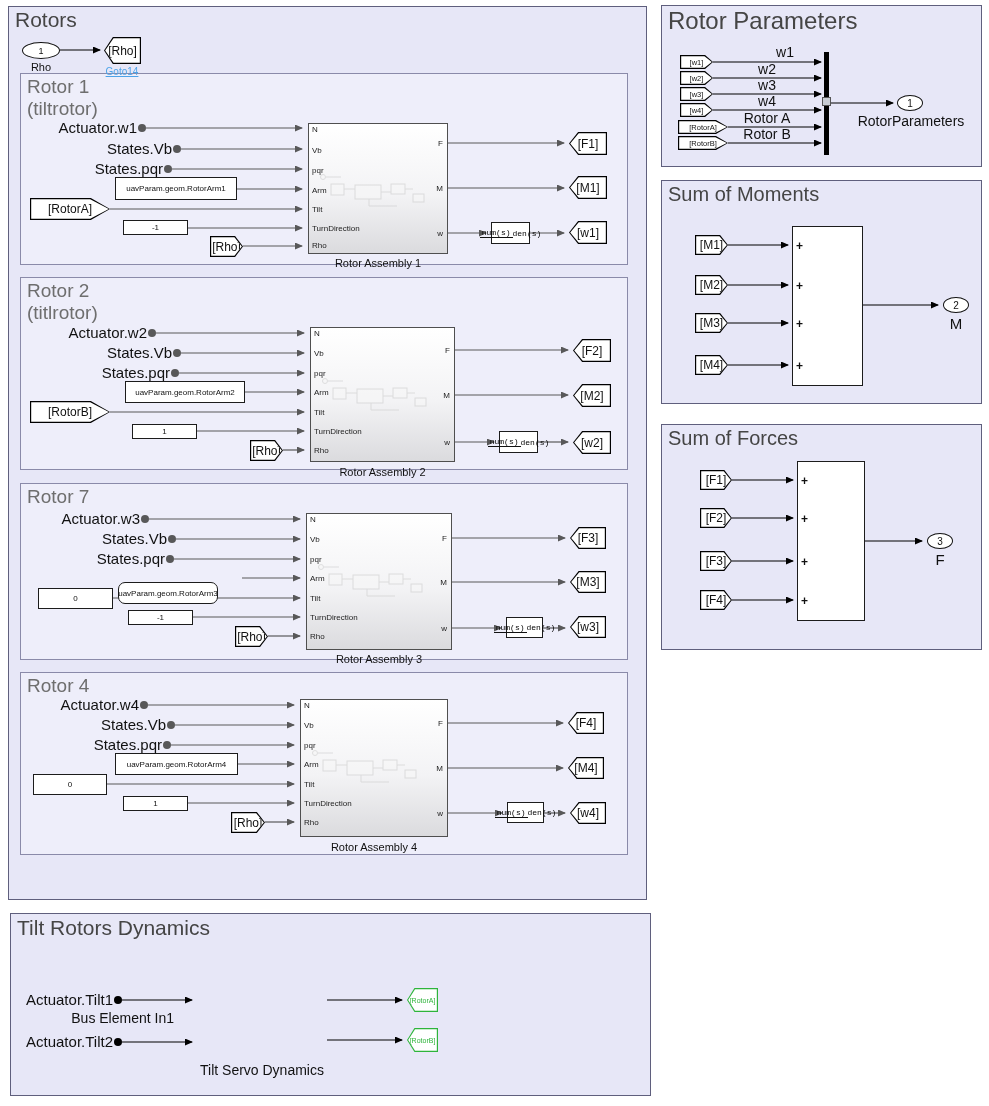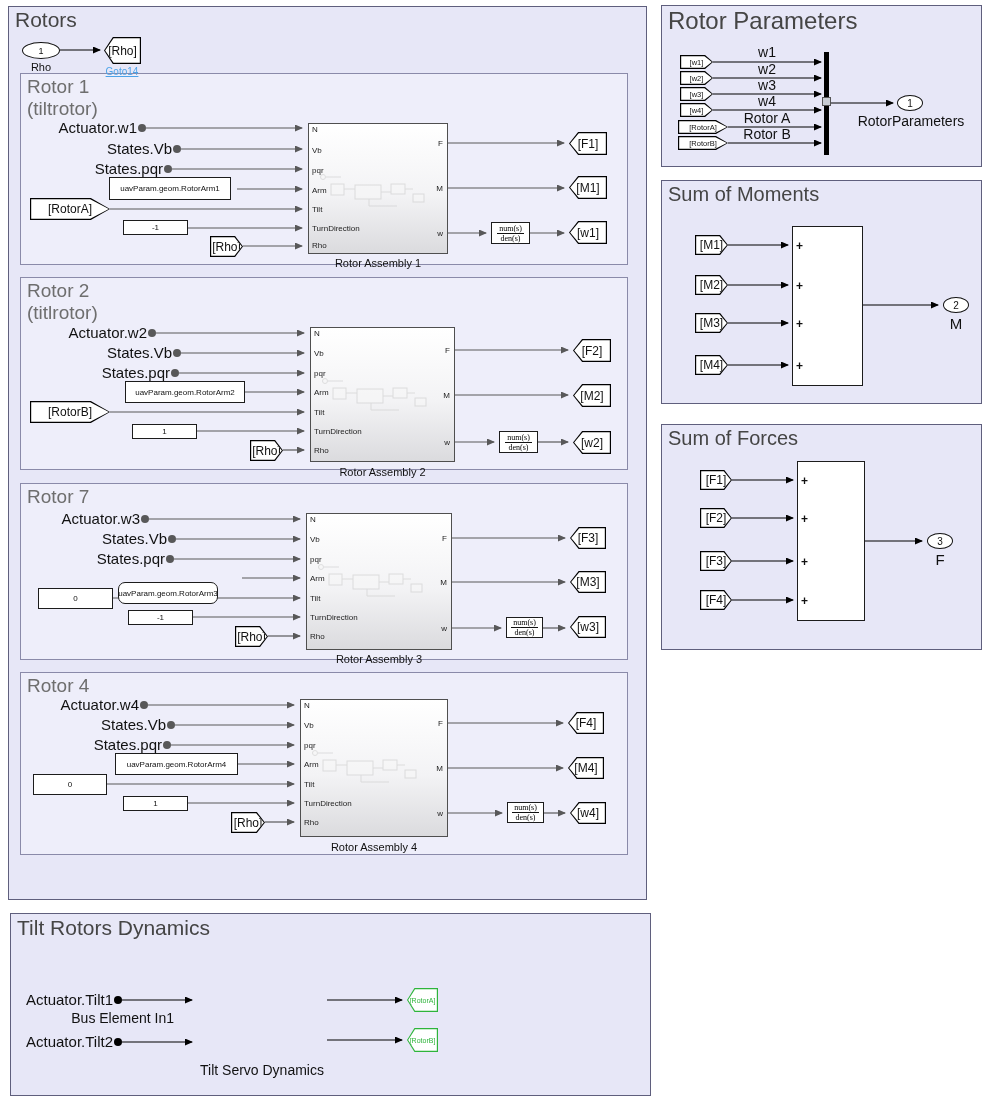--- a/index.html
+++ b/index.html
@@ -16,21 +16,21 @@
   .pin12{position:absolute;font-size:12px;color:#111;line-height:14px;white-space:nowrap;}
   .blklabel{position:absolute;font-size:11px;color:#111;text-align:center;white-space:nowrap;z-index:2;}
   .tag{position:absolute;z-index:2;}
   .tag .shape{position:absolute;inset:0;background:#000;}
   .tag .fill{position:absolute;inset:1.2px;background:#fff;display:flex;align-items:center;justify-content:center;font-size:12px;color:#111;white-space:nowrap;}
   .goto .shape,.goto .fill{clip-path:polygon(24% 0,100% 0,100% 100%,24% 100%,0 50%);}
   .from .shape,.from .fill{clip-path:polygon(0 0,76% 0,100% 50%,76% 100%,0 100%);}
   .tag.green .shape{background:#2eb43b;}
   .tag.green .fill{color:#2eb43b;font-size:7px;}
   .oval{position:absolute;background:#fff;border:1px solid #111;border-radius:50%;display:flex;align-items:center;justify-content:center;font-size:9px;color:#111;box-sizing:border-box;z-index:2;}
-  .tf{position:absolute;background:#fff;border:1px solid #1c1c1c;display:flex;flex-direction:column;align-items:center;justify-content:center;font-family:Liberation Serif, serif;font-size:8px;line-height:9px;box-sizing:border-box;z-index:2;}
+  .tf{position:absolute;background:#fff;border:1px solid #1c1c1c;display:flex;align-items:center;justify-content:center;font-family:Liberation Mono, monospace;font-size:8px;line-height:9px;box-sizing:border-box;z-index:2;}
   .tf .num{border-bottom:1px solid #111;padding:0 2px;}
   .sum{position:absolute;background:#fff;border:1px solid #1c1c1c;box-sizing:border-box;z-index:2;}
   .plus{position:absolute;left:3px;font-size:12px;font-weight:bold;color:#111;line-height:12px;}
   .outlabel{position:absolute;font-size:15px;color:#111;text-align:center;white-space:nowrap;z-index:2;}
   .lbl14{font-size:14px;}
   .gotoname{position:absolute;font-size:10px;color:#4da3e8;text-decoration:underline;text-align:center;white-space:nowrap;z-index:2;}
   .buslabel{position:absolute;font-size:14px;color:#111;text-align:center;white-space:nowrap;z-index:2;}
   .busbar{position:absolute;background:#000;z-index:2;}
   .bussq{position:absolute;background:#c8ccd4;border:1px solid #555;box-sizing:border-box;z-index:3;}
   .thumb{position:absolute;opacity:0.5;z-index:1;}
@@ -156,21 +156,21 @@
     <div class="fill">[Rho]</div>
   </div>
   <div class="gotoname" style="left:97px;top:66px;width:50px;">Goto14</div>
 
   <div class="subarea" style="left:20px;top:73px;width:608px;height:192px;"></div>
   <span class="stitle" style="left:27px;top:76px;">Rotor 1</span>
   <span class="stitle" style="left:27px;top:98px;">(tiltrotor)</span>
   <div class="siglabel" style="left:7px;top:119px;width:130px;">Actuator.w1</div>
   <div class="siglabel" style="left:42px;top:140px;width:130px;">States.Vb</div>
   <div class="siglabel" style="left:33px;top:160px;width:130px;">States.pqr</div>
-  <div class="rect" style="left:109px;top:177px;width:122px;height:23px;">uavParam.geom.RotorArm1</div>
+  <div class="rect" style="left:115px;top:177px;width:122px;height:23px;">uavParam.geom.RotorArm1</div>
   <div class="tag from" style="left:30px;top:198px;width:80px;height:22px;">
     <div class="shape"></div>
     <div class="fill">[RotorA]</div>
   </div>
   <div class="rect" style="left:123px;top:220px;width:65px;height:15px;">-1</div>
   <div class="tag from" style="left:210px;top:236px;width:33px;height:21px;">
     <div class="shape"></div>
     <div class="fill">[Rho]</div>
   </div>
   <div class="assembly" style="left:308px;top:123px;width:140px;height:131px;">
@@ -412,21 +412,21 @@
     <div class="fill" style="font-size:7.5px;">[w4]</div>
   </div>
   <div class="tag from" style="left:678px;top:120px;width:50px;height:14px;">
     <div class="shape"></div>
     <div class="fill" style="font-size:7.5px;">[RotorA]</div>
   </div>
   <div class="tag from" style="left:678px;top:136px;width:50px;height:14px;">
     <div class="shape"></div>
     <div class="fill" style="font-size:7.5px;">[RotorB]</div>
   </div>
-  <div class="buslabel" style="left:712px;top:44px;width:110px;">w1</div>
+  <div class="buslabel" style="left:730px;top:44px;width:110px;">w1</div>
   <div class="buslabel" style="left:712px;top:61px;width:110px;">w2</div>
   <div class="buslabel" style="left:712px;top:77px;width:110px;">w3</div>
   <div class="buslabel" style="left:712px;top:93px;width:110px;">w4</div>
   <div class="buslabel" style="left:712px;top:110px;width:110px;">Rotor A</div>
   <div class="buslabel" style="left:712px;top:126px;width:110px;">Rotor B</div>
   <div class="busbar" style="left:824px;top:52px;width:5px;height:103px;"></div>
   <div class="bussq" style="left:822px;top:97px;width:9px;height:9px;"></div>
   <div class="oval" style="left:897px;top:95px;width:26px;height:16px;font-size:10px;">1</div>
   <div class="buslabel" style="left:845px;top:113px;width:132px;">RotorParameters</div>
 

